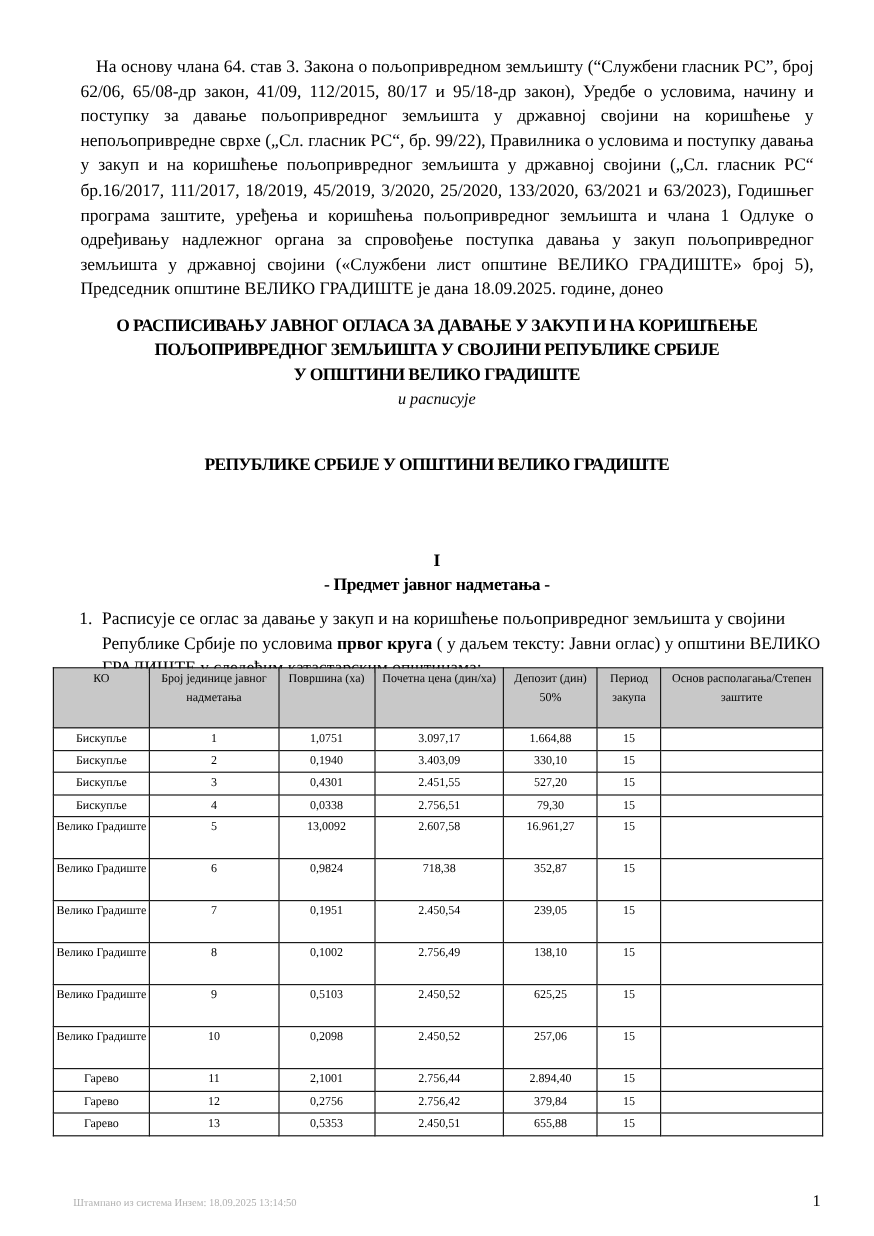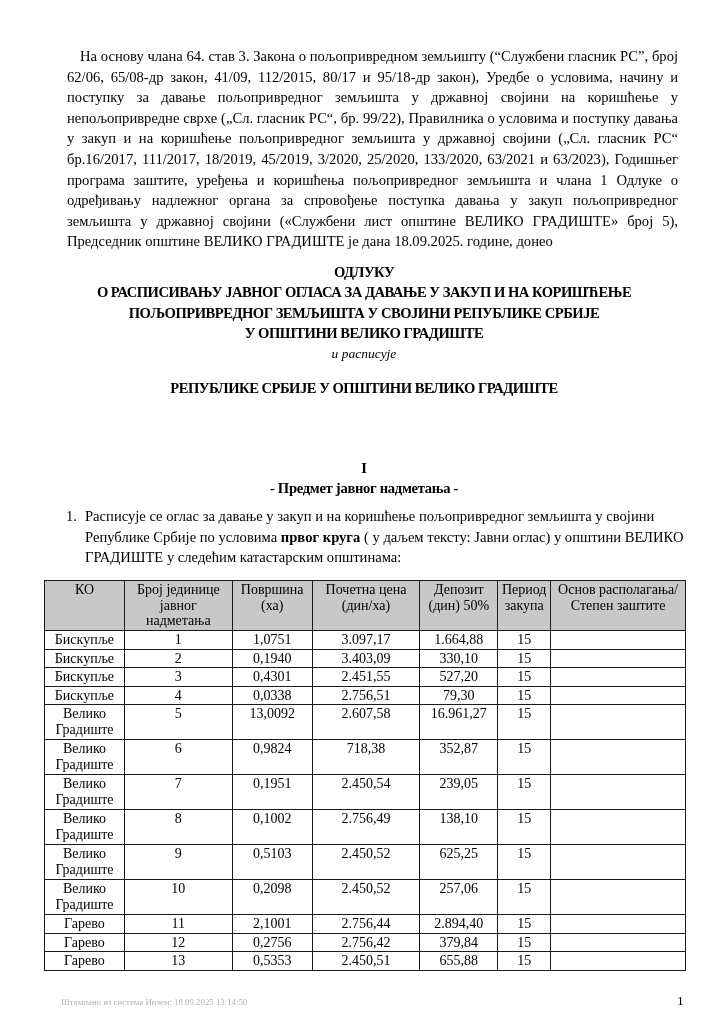--- a/index.html
+++ b/index.html
@@ -18,22 +18,22 @@
     .h-ad { top: 378px; font-weight: bold; letter-spacing: -0.5px; }
     .h-ad .spaced { letter-spacing: 3px; }
     .h-section { top: 458px; font-weight: bold; letter-spacing: -0.3px; }
 
     .item { position: absolute; left: 66px; top: 506px; width: 620px;
             font-size: 14.6px; line-height: 20.6px; }
     .item .num { position: absolute; left: 0; top: 0; }
     .item .text { margin-left: 19px; }
     .item b { font-weight: bold; }
 
-    table.lease { position: absolute; left: 44px; top: 580px; width: 642px;
-                  border-collapse: collapse; font-size: 14px; line-height: 15.5px; }
+    table.lease { position: absolute; left: 44px; top: 556px; width: 642px;
+                  border-collapse: collapse; font-size: 10px; line-height: 15.5px; }
     table.lease th, table.lease td { border: 1.3px solid #1a1a1a; text-align: center;
                   vertical-align: top; padding: 1px 2px 0 2px; }
     table.lease thead th { background: #c8c8c8; font-weight: normal; height: 48px; }
     table.lease tbody td { height: 16.5px; }
     table.lease tbody tr.tall td { height: 33px; }
     table.lease col.c1 { width: 80px; }
     table.lease col.c2 { width: 108px; }
     table.lease col.c3 { width: 80px; }
     table.lease col.c4 { width: 108px; }
     table.lease col.c5 { width: 78px; }
@@ -45,21 +45,20 @@
     .page-num { position: absolute; left: 677px; top: 993px; font-size: 13.5px; color: #000; }
   </style>
 </head>
 <body>
 
 <div class="page">
 
   <div class="intro"><span class="indent"></span><span>На основу члана 64. став 3. Закона о пољопривредном земљишту (“Службени гласник РС”, број 62/06, 65/08-др закон, 41/09, 112/2015, 80/17 и 95/18-др закон), Уредбе  о условима, начину и поступку за давање пољопривредног земљишта у државној својини на коришћење у непољопривредне сврхе („Сл. гласник РС“, бр. 99/22), Правилника о условима и поступку давања у закуп и на коришћење пољопривредног земљишта у државној својини („Сл. гласник РС“ бр.16/2017, 111/2017, 18/2019, 45/2019, 3/2020, 25/2020, 133/2020, 63/2021 и 63/2023), Годишњег програма заштите, уређења и коришћења пољопривредног земљишта  и члана 1 Одлуке о одређивању надлежног органа за спровођење поступка давања у закуп пољопривредног земљишта у државној својини («Службени лист општине ВЕЛИКО ГРАДИШТЕ» број 5), Председник општине  ВЕЛИКО ГРАДИШТЕ  је дана 18.09.2025. године, донео</span></div>
 
   <div class="heading-block h-decision">
-    <div>ОДЛУКУ</div>
     <div>О РАСПИСИВАЊУ ЈАВНОГ ОГЛАСА ЗА ДАВАЊЕ У ЗАКУП И НА КОРИШЋЕЊЕ</div>
     <div>ПОЉОПРИВРЕДНОГ ЗЕМЉИШТА У СВОЈИНИ РЕПУБЛИКЕ СРБИЈЕ</div>
     <div>У ОПШТИНИ ВЕЛИКО ГРАДИШТЕ</div>
     <div class="sub">и расписује</div>
   </div>
 
   <div class="heading-block h-ad">
     <div>РЕПУБЛИКЕ СРБИЈЕ У ОПШТИНИ ВЕЛИКО ГРАДИШТЕ</div>
   </div>
 

